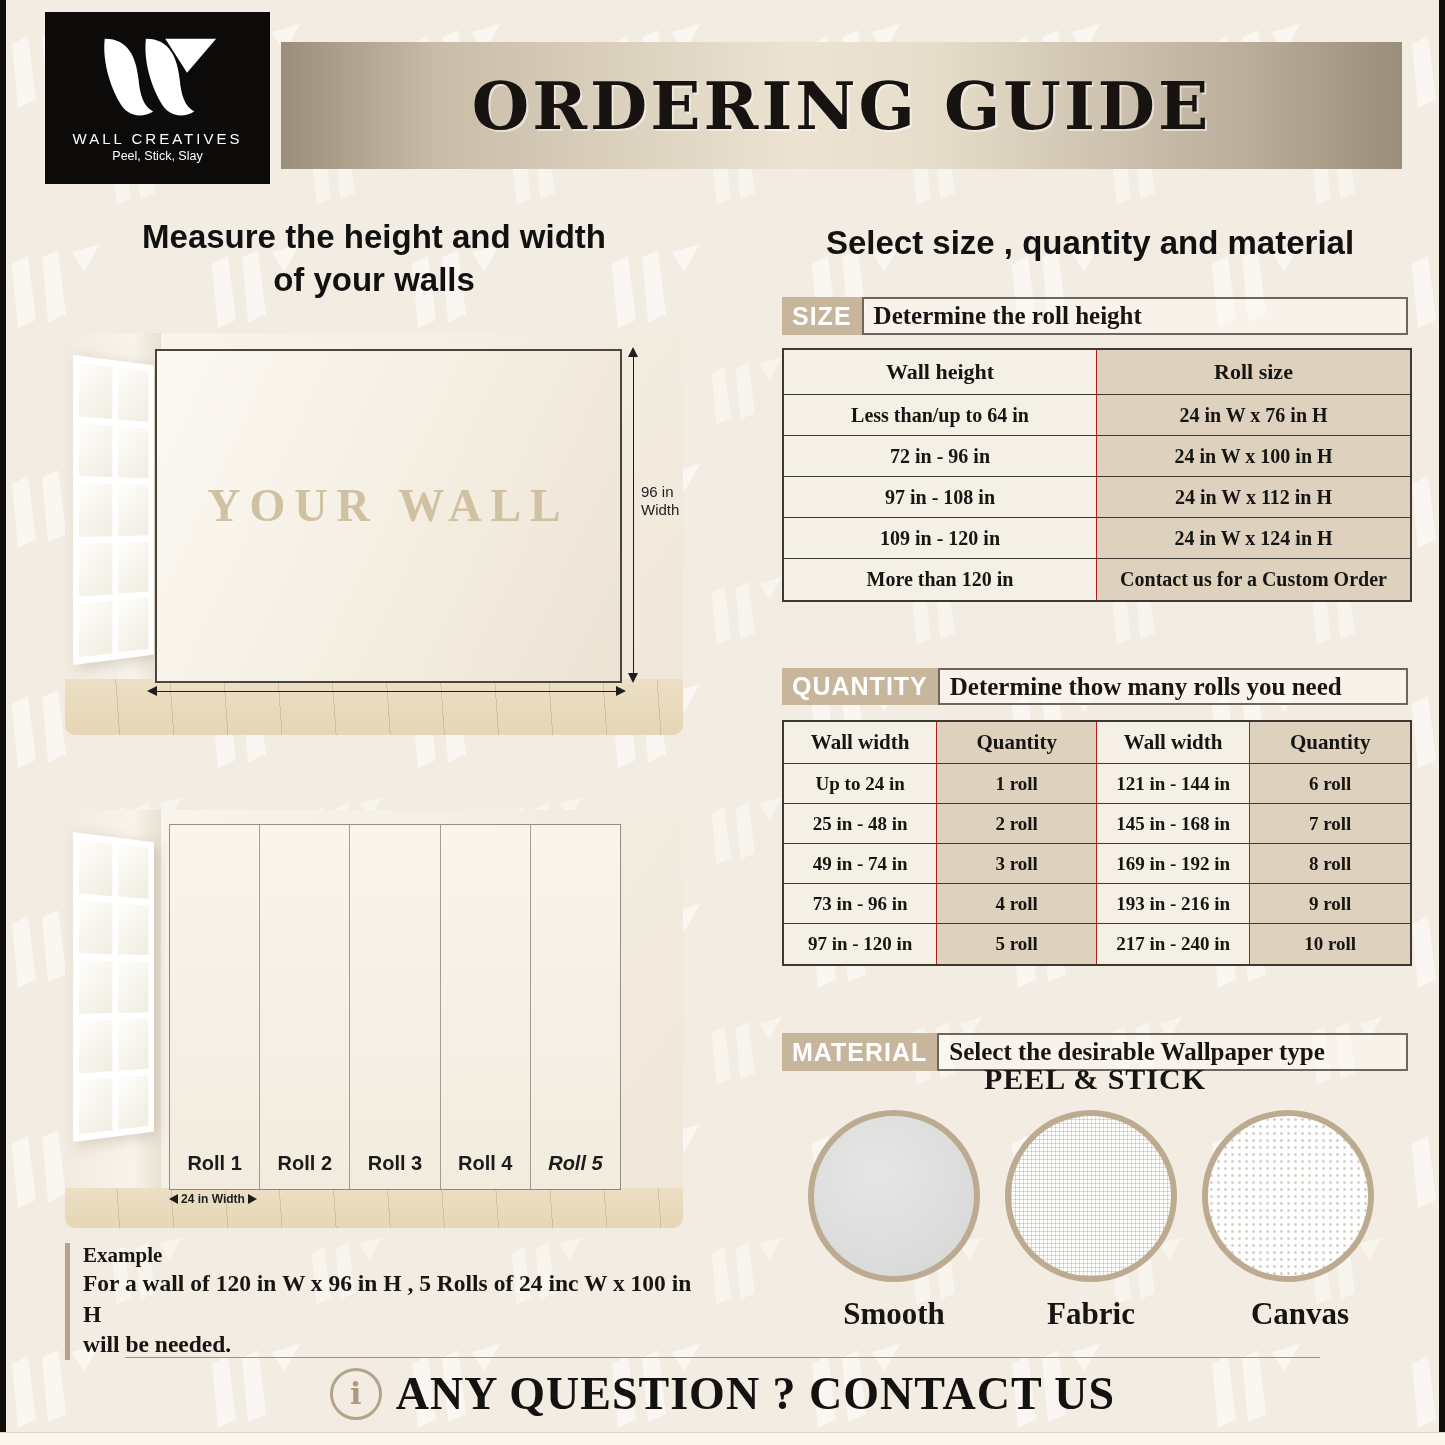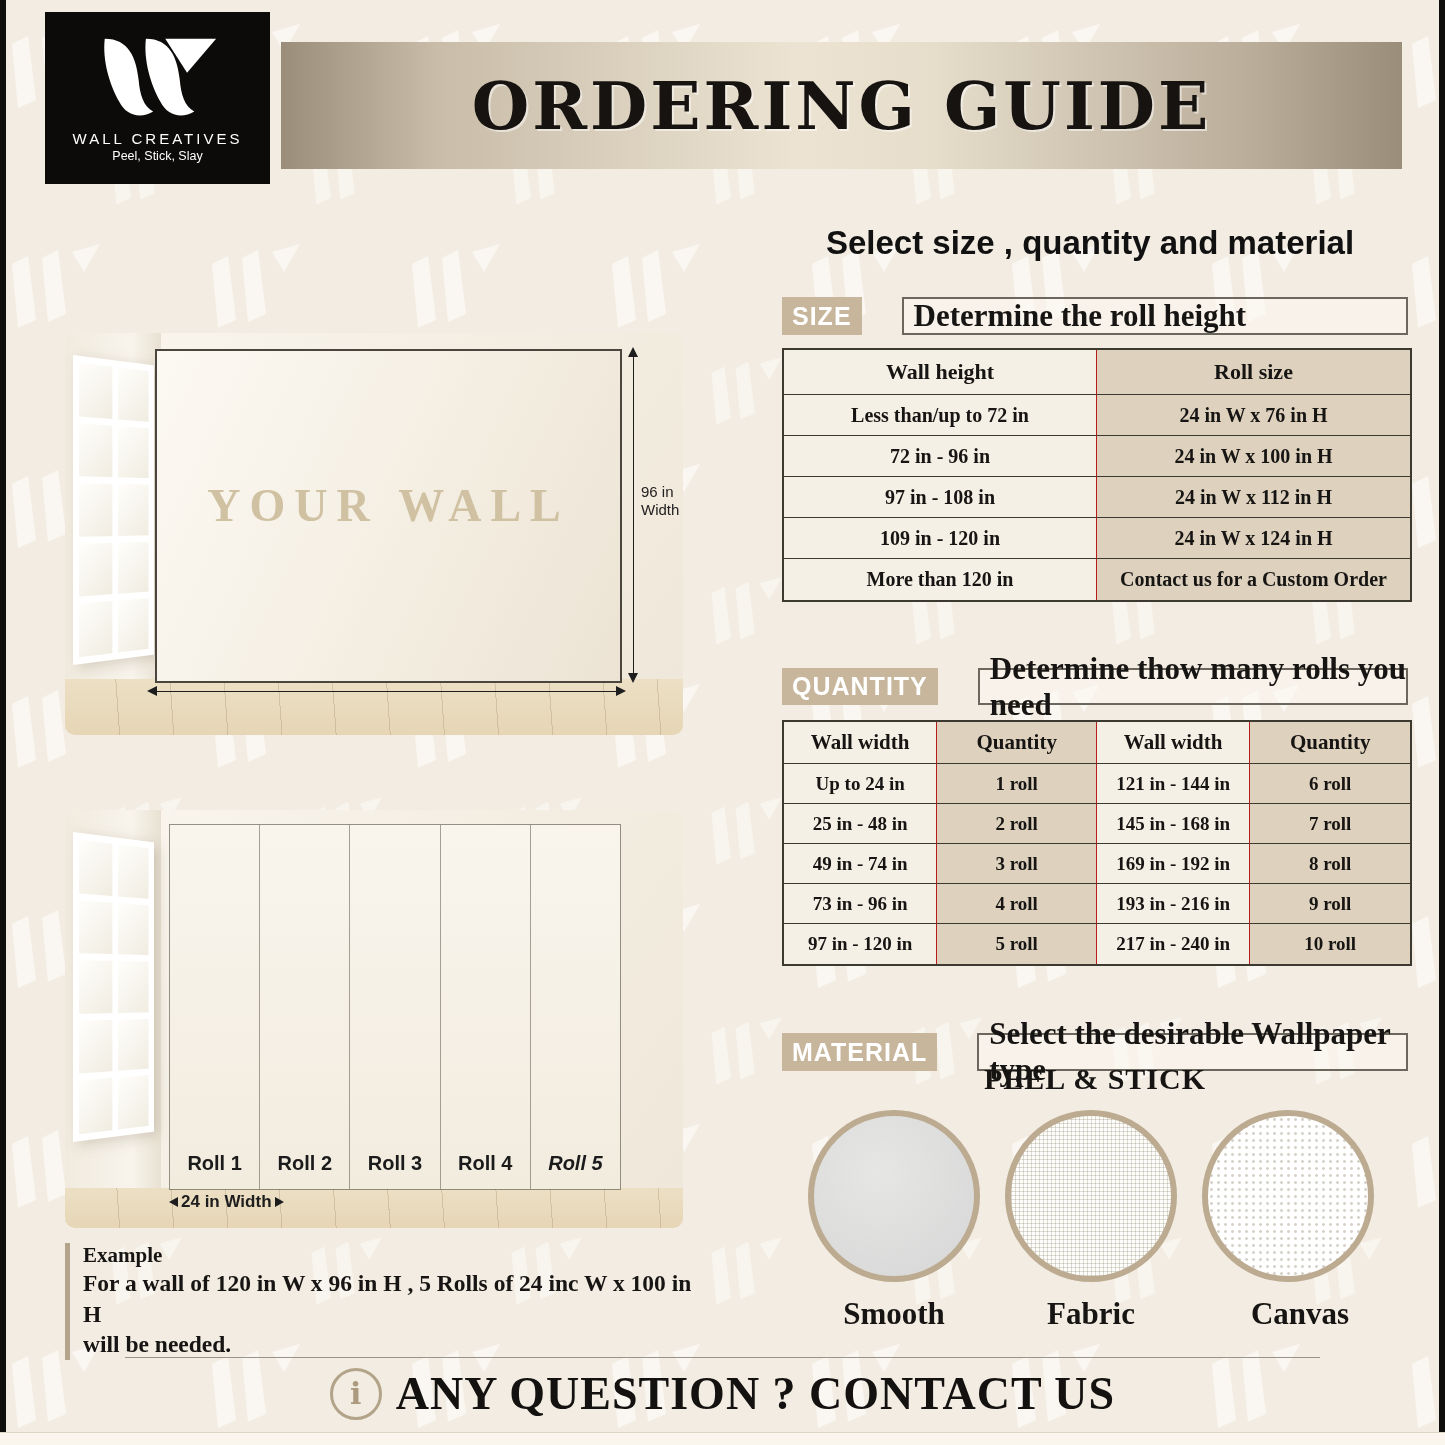--- a/index.html
+++ b/index.html
@@ -29,21 +29,21 @@
              text-shadow:2px 2px 0 rgba(255,255,255,0.5);}
 
   
   .col-heading{font-family:"Liberation Sans",sans-serif;font-weight:bold;font-size:33px;text-align:center;line-height:1.3;color:#111;}
 
   
   .strip{display:flex;align-items:stretch;height:38px;}
   .strip .tag{background:#c7b69b;color:#fff;font-family:"Liberation Sans",sans-serif;font-weight:bold;
               font-size:25px;letter-spacing:1px;display:flex;align-items:center;padding:16px 10px;}
   .strip .instr{flex:1;border:2px solid #6b675c;background:rgba(252,248,241,0.55);display:flex;align-items:center;
-                padding-left:10px;font-weight:bold;font-size:31px;margin-left:40px;}
+                padding-left:10px;font-weight:bold;font-size:25px;}
 
   
   .dtable{border:2px solid #3c3930;}
   .dtable .cell{display:flex;align-items:center;justify-content:center;text-align:center;font-weight:bold;
                 border-right:1px solid #b91c1c;border-bottom:1px solid #3c3930;}
   .dtable .cell.lastcol{border-right:none;}
   .dtable .cell.lastrow{border-bottom:none;}
   .bg-cream{background:#f5f0e5;}
   .bg-tan{background:#ded2be;}
   .size-table{left:782px;top:348px;width:626px;display:grid;grid-template-columns:50% 50%;
@@ -81,21 +81,21 @@
   .dimv{position:absolute;width:0;border-left:1.5px solid #1e1e1e;}
   .tri{position:absolute;width:0;height:0;}
   .tri.up{left:-6px;top:-8px;border-left:5.5px solid transparent;border-right:5.5px solid transparent;border-bottom:10px solid #1e1e1e;}
   .tri.down{left:-6px;bottom:-8px;border-left:5.5px solid transparent;border-right:5.5px solid transparent;border-top:10px solid #1e1e1e;}
   .dimh{position:absolute;height:0;border-top:1.5px solid #1e1e1e;}
   .tri.left{left:-8px;top:-6px;border-top:5.5px solid transparent;border-bottom:5.5px solid transparent;border-right:10px solid #1e1e1e;}
   .tri.right{right:-8px;top:-6px;border-top:5.5px solid transparent;border-bottom:5.5px solid transparent;border-left:10px solid #1e1e1e;}
   .dim-label{position:absolute;font-family:"Liberation Sans",sans-serif;color:#222;line-height:1.2;}
 
   .mini-dim{position:absolute;display:flex;align-items:center;font-family:"Liberation Sans",sans-serif;
-            font-weight:bold;font-size:17px;color:#1d1d1d;}
+            font-weight:bold;font-size:12px;color:#1d1d1d;}
   .mini-dim .tl{width:0;height:0;border-top:5px solid transparent;border-bottom:5px solid transparent;border-right:9px solid #1d1d1d;}
   .mini-dim .tr{width:0;height:0;border-top:5px solid transparent;border-bottom:5px solid transparent;border-left:9px solid #1d1d1d;}
   .mini-dim .txt{padding:0 3px;border-right:1px solid #1d1d1d;}
   .mini-dim .txt{border-right:none;}
 
   
   .example{left:65px;top:1243px;width:650px;display:flex;}
   .example .bar{width:5px;background:#b3a48b;}
   .example .txt{margin-left:13px;}
   .example .ex-title{font-weight:bold;font-size:21px;}
@@ -155,20 +155,22 @@
       </g>
     </svg>
     <div class="brand-name">WALL CREATIVES</div>
     <div class="brand-tag">Peel, Stick, Slay</div>
   </div>
 
   <div class="abs banner">
     <h1>ORDERING GUIDE</h1>
   </div>
 
+  <div class="abs col-heading preline" style="left:65px;top:216px;width:618px;">Measure the height and width
+of your walls</div>
 
   <div class="abs room" style="left:65px;top:333px;width:618px;height:402px;">
     <div class="sidewall"></div>
     <div class="window">
       <div class="pane"></div>
         <div class="pane"></div>
       <div class="pane"></div>
         <div class="pane"></div>
       <div class="pane"></div>
         <div class="pane"></div>
@@ -256,21 +258,21 @@
   <div class="abs col-heading" style="left:760px;top:222px;width:660px;">Select size , quantity and material</div>
 
   <div class="abs strip" style="left:782px;top:297px;width:626px;">
     <div class="tag">SIZE</div>
     <div class="instr">Determine the roll height</div>
   </div>
 
   <div class="abs dtable size-table">
     <div class="cell hcell bg-cream">Wall height</div>
     <div class="cell hcell bg-tan lastcol">Roll size</div>
-    <div class="cell bg-cream">Less than/up to 72 in</div>
+    <div class="cell bg-cream">Less than/up to 64 in</div>
     <div class="cell bg-tan lastcol">24 in W x 76 in H</div>
     <div class="cell bg-cream">72 in - 96 in</div>
     <div class="cell bg-tan lastcol">24 in W x 100 in H</div>
     <div class="cell bg-cream">97 in - 108 in</div>
     <div class="cell bg-tan lastcol">24 in W x 112  in H</div>
     <div class="cell bg-cream">109 in - 120 in</div>
     <div class="cell bg-tan lastcol">24 in W x 124 in H</div>
     <div class="cell bg-cream lastrow">More than 120 in</div>
     <div class="cell bg-tan lastcol lastrow">Contact us for a Custom Order</div>
   </div>

